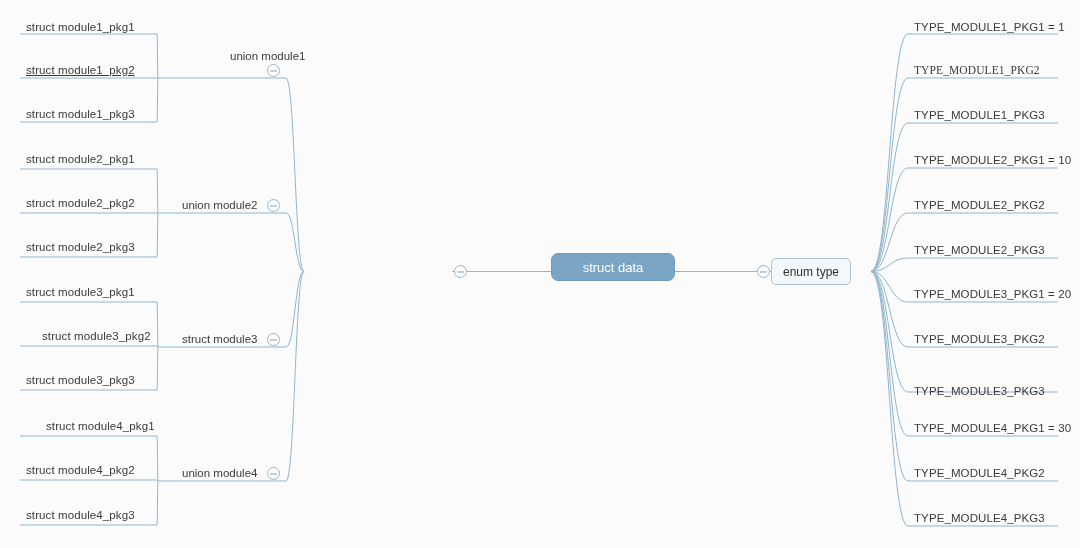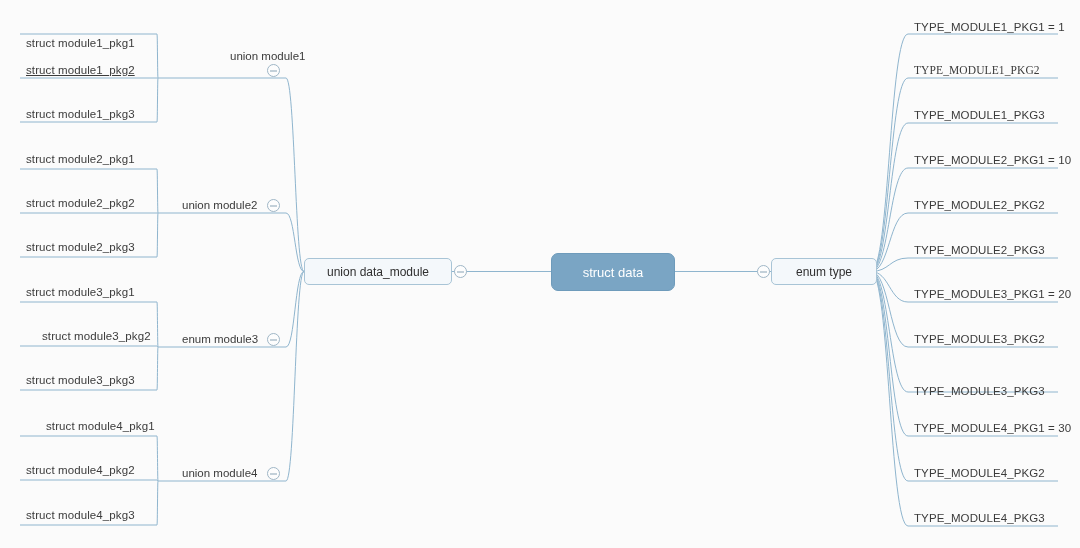--- a/index.html
+++ b/index.html
@@ -149,21 +149,21 @@
       <path d="M 871 271.5 C 889.5 271.5 889.5 392 908 392" fill="none" stroke="#8fb5ce" stroke-width="1"></path>
       <path d="M 908 392 L 1058 392" fill="none" stroke="#8fb5ce" stroke-width="1"></path>
       <path d="M 871 271.5 C 889.5 271.5 889.5 436 908 436" fill="none" stroke="#8fb5ce" stroke-width="1"></path>
       <path d="M 908 436 L 1058 436" fill="none" stroke="#8fb5ce" stroke-width="1"></path>
       <path d="M 871 271.5 C 889.5 271.5 889.5 481 908 481" fill="none" stroke="#8fb5ce" stroke-width="1"></path>
       <path d="M 908 481 L 1058 481" fill="none" stroke="#8fb5ce" stroke-width="1"></path>
       <path d="M 871 271.5 C 889.5 271.5 889.5 526 908 526" fill="none" stroke="#8fb5ce" stroke-width="1"></path>
       <path d="M 908 526 L 1058 526" fill="none" stroke="#8fb5ce" stroke-width="1"></path>
     </svg>
 
-  <div class="node leaf leaf-l" style="left:26px; top:36px;">struct module1_pkg1</div>
+  <div class="node leaf leaf-l" style="left:26px; top:20px;">struct module1_pkg1</div>
   <div class="node leaf leaf-l" style="left:26px; top:63px;text-decoration:underline;">struct module1_pkg2</div>
   <div class="node leaf leaf-l" style="left:26px; top:107px;">struct module1_pkg3</div>
 
   <div class="node leaf leaf-l" style="left:26px; top:152px;">struct module2_pkg1</div>
   <div class="node leaf leaf-l" style="left:26px; top:196px;">struct module2_pkg2</div>
   <div class="node leaf leaf-l" style="left:26px; top:240px;">struct module2_pkg3</div>
 
   <div class="node leaf leaf-l" style="left:26px; top:285px;">struct module3_pkg1</div>
   <div class="node leaf leaf-l" style="left:26px; top:329px;margin-left:16px;">struct module3_pkg2</div>
   <div class="node leaf leaf-l" style="left:26px; top:373px;">struct module3_pkg3</div>
@@ -171,33 +171,32 @@
   <div class="node leaf leaf-l" style="left:26px; top:419px;margin-left:20px;">struct module4_pkg1</div>
   <div class="node leaf leaf-l" style="left:26px; top:463px;">struct module4_pkg2</div>
   <div class="node leaf leaf-l" style="left:26px; top:508px;">struct module4_pkg3</div>
 
   <div class="node branch" style="left:182px; top:49px;margin-left:48px;">union module1</div>
   <div class="collapse" style="left:267px; top:64px;"></div>
 
   <div class="node branch" style="left:182px; top:198px;">union module2</div>
   <div class="collapse" style="left:267px; top:199px;"></div>
 
-  <div class="node branch" style="left:182px; top:332px;">enum module3</div>
+  <div class="node branch" style="left:182px; top:332px;">struct module3</div>
   <div class="collapse" style="left:267px; top:333px;"></div>
 
   <div class="node branch" style="left:182px; top:466px;">union module4</div>
   <div class="collapse" style="left:267px; top:467px;"></div>
 
-  <div class="node boxnode" style="left:304px; top:258px; width:148px; height:27px;">union data_module</div>
   <div class="collapse" style="left:454px; top:265px;"></div>
 
-  <div class="node rootnode" style="left:551px; top:253px; width:124px; height:38px;">struct data</div>
+  <div class="node rootnode" style="left:551px; top:253px; width:124px; height:28px;">struct data</div>
 
   <div class="collapse" style="left:757px; top:265px;"></div>
-  <div class="node boxnode" style="left:771px; top:258px; width:106px; height:27px;">enum type</div>
+  <div class="node boxnode" style="left:771px; top:258px; width:80px; height:27px;">enum type</div>
 
   <div class="node leaf leaf-r" style="left:914px; top:20px;">TYPE_MODULE1_PKG1 = 1</div>
   <div class="node leaf leaf-r" style="left:914px; top:63px;font-family:Liberation Serif, serif;">TYPE_MODULE1_PKG2</div>
   <div class="node leaf leaf-r" style="left:914px; top:108px;">TYPE_MODULE1_PKG3</div>
   <div class="node leaf leaf-r" style="left:914px; top:153px;">TYPE_MODULE2_PKG1 = 10</div>
   <div class="node leaf leaf-r" style="left:914px; top:198px;">TYPE_MODULE2_PKG2</div>
   <div class="node leaf leaf-r" style="left:914px; top:243px;">TYPE_MODULE2_PKG3</div>
   <div class="node leaf leaf-r" style="left:914px; top:287px;">TYPE_MODULE3_PKG1 = 20</div>
   <div class="node leaf leaf-r" style="left:914px; top:332px;">TYPE_MODULE3_PKG2</div>
   <div class="node leaf leaf-r" style="left:914px; top:377px;margin-top:7px;">TYPE_MODULE3_PKG3</div>

